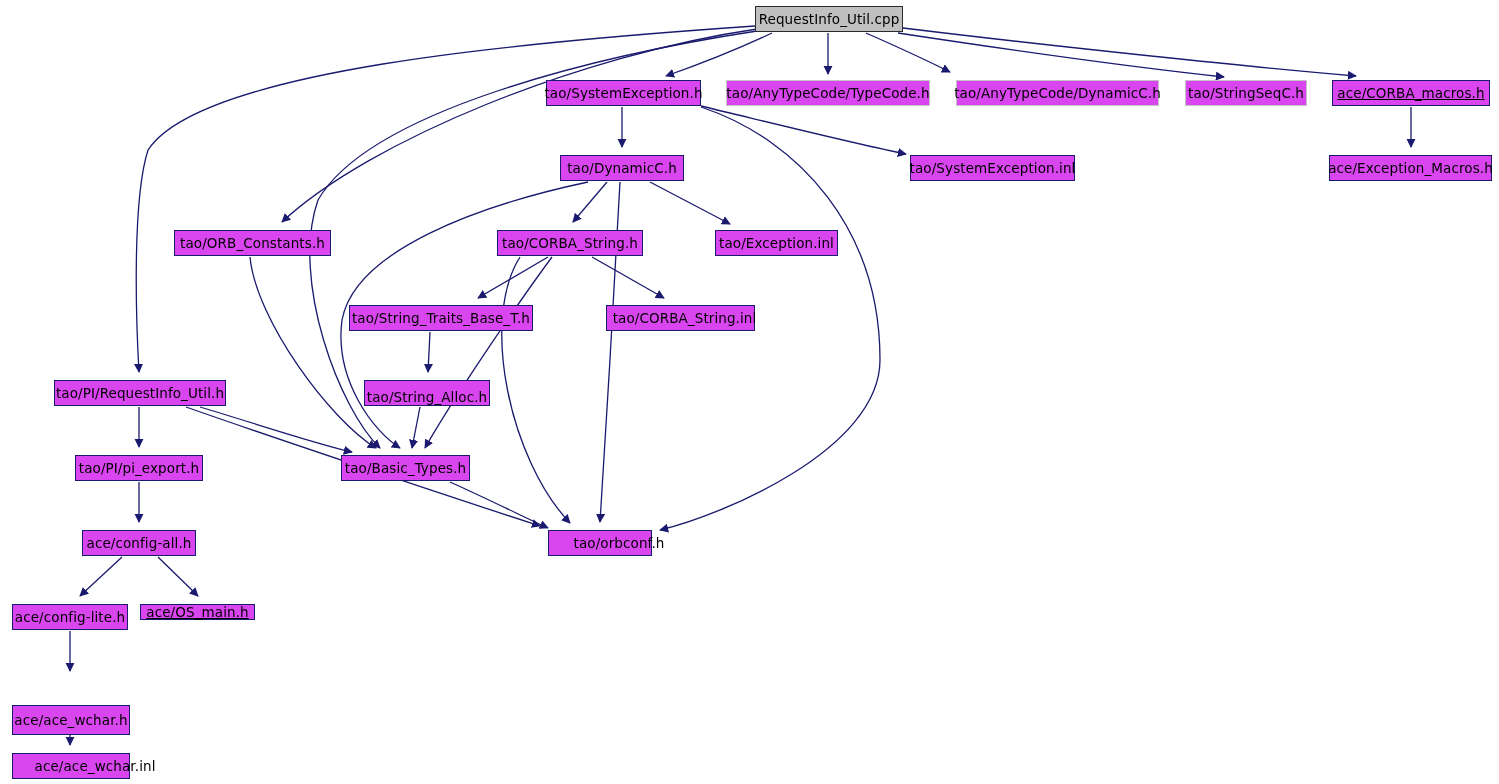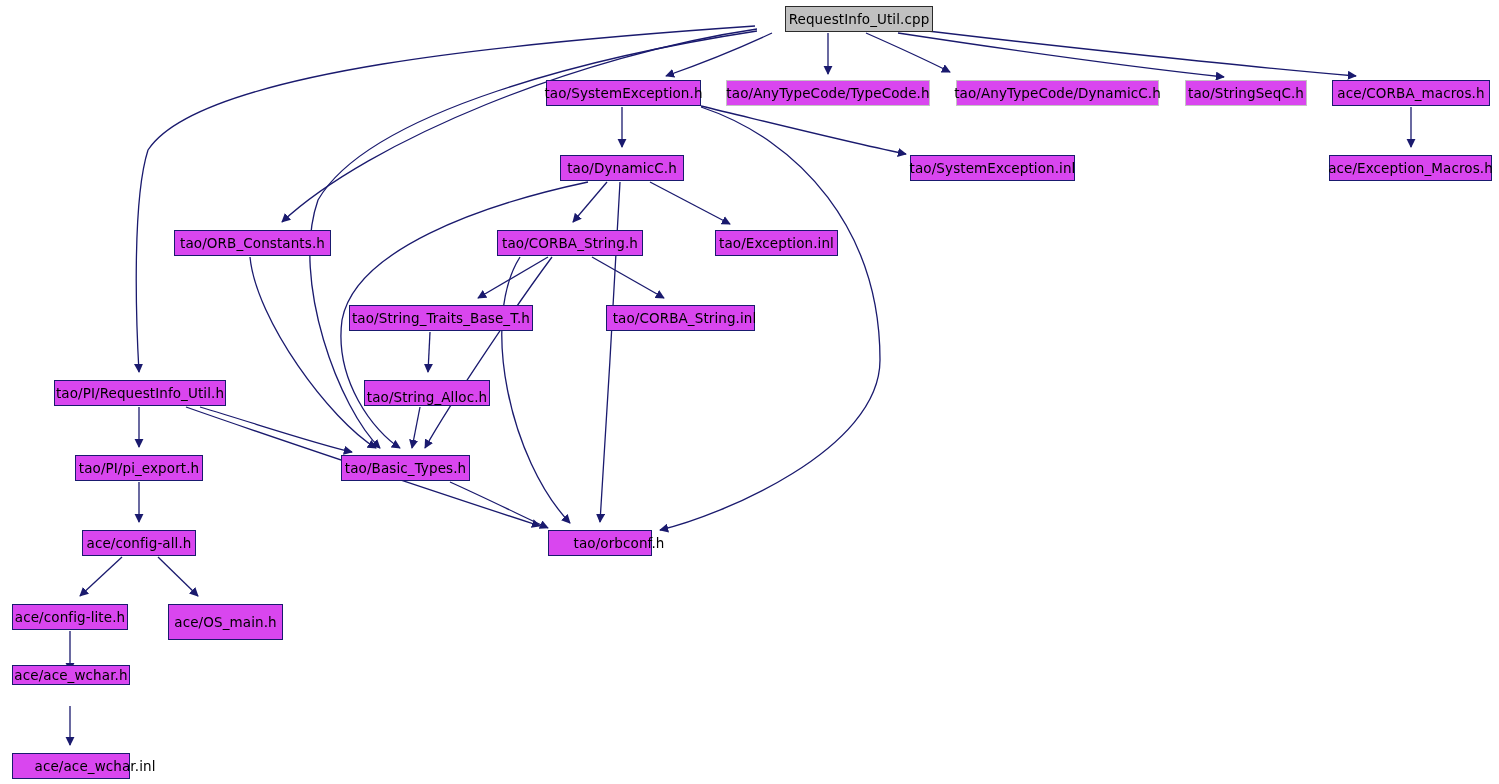--- a/index.html
+++ b/index.html
@@ -3,21 +3,21 @@
 <meta charset="utf-8">
 <style>
   html,body{margin:0;padding:0;background:#ffffff;}
   body{font-family:"DejaVu Sans","Liberation Sans",sans-serif;}
   #graph{position:relative;width:1499px;height:784px;overflow:hidden;background:#ffffff;}
   #edges{position:absolute;left:0;top:0;width:1499px;height:784px;}
   .node{position:absolute;box-sizing:border-box;display:flex;align-items:center;
         justify-content:center;background:#d946ef;border:1px solid #1a1a6e;
         font-size:13.5px;color:#000000;white-space:nowrap;letter-spacing:0.1px;}
   .node.gray-border{border-color:#c4c4c4;}
-  .node.root{background:#c0c0c0;border-color:#2b2b2b;margin-left:30px;}
+  .node.root{background:#c0c0c0;border-color:#2b2b2b;}
   .node span{pointer-events:none;}
 </style>
 </head>
 <body>
 
 <div id="graph">
   <svg id="edges" viewBox="0 0 1499 784" xmlns="http://www.w3.org/2000/svg">
     <defs>
       <marker id="arrow" viewBox="0 0 10 10" refX="9" refY="5" markerWidth="7" markerHeight="7" orient="auto-start-reverse">
         <path d="M 0 0 L 10 5 L 0 10 z" fill="#1a1a6e"></path>
@@ -67,21 +67,21 @@
       </div>
       <div class="node gray-border" style="left: 726px; top: 80px; width: 204px; height: 26px;">
         <span>tao/AnyTypeCode/TypeCode.h</span>
       </div>
       <div class="node gray-border" style="left: 956px; top: 80px; width: 203px; height: 26px;">
         <span>tao/AnyTypeCode/DynamicC.h</span>
       </div>
       <div class="node gray-border" style="left: 1185px; top: 80px; width: 122px; height: 26px;">
         <span>tao/StringSeqC.h</span>
       </div>
-      <div class="node" style="left: 1332px; top: 80px; width: 158px; height: 26px;">
+      <div class="node" style="left: 1332px; top: 80px; width: 158px; height: 26px; text-decoration: underline;">
         <span>ace/CORBA_macros.h</span>
       </div>
       <div class="node" style="left: 560px; top: 155px; width: 124px; height: 26px;">
         <span>tao/DynamicC.h</span>
       </div>
       <div class="node" style="left: 910px; top: 155px; width: 165px; height: 26px;">
         <span>tao/SystemException.inl</span>
       </div>
       <div class="node" style="left: 1329px; top: 155px; width: 163px; height: 26px;">
         <span>ace/Exception_Macros.h</span>
@@ -115,23 +115,23 @@
       </div>
       <div class="node" style="left: 82px; top: 530px; width: 114px; height: 26px;">
         <span>ace/config-all.h</span>
       </div>
       <div class="node" style="left: 548px; top: 530px; width: 104px; height: 26px; padding-left: 38px;">
         <span>tao/orbconf.h</span>
       </div>
       <div class="node" style="left: 12px; top: 604px; width: 116px; height: 26px;">
         <span>ace/config-lite.h</span>
       </div>
-      <div class="node" style="left: 168px; top: 604px; width: 115px; height: 36px;">
+      <div class="node" style="left: 140px; top: 604px; width: 115px; height: 16px; text-decoration: underline;">
         <span>ace/OS_main.h</span>
       </div>
-      <div class="node" style="left: 12px; top: 665px; width: 118px; height: 20px;">
+      <div class="node" style="left: 12px; top: 705px; width: 118px; height: 30px;">
         <span>ace/ace_wchar.h</span>
       </div>
       <div class="node" style="left: 12px; top: 753px; width: 118px; height: 26px; padding-left: 48px;">
         <span>ace/ace_wchar.inl</span>
       </div>
     </div>
 </div>
 
 </body></html>

